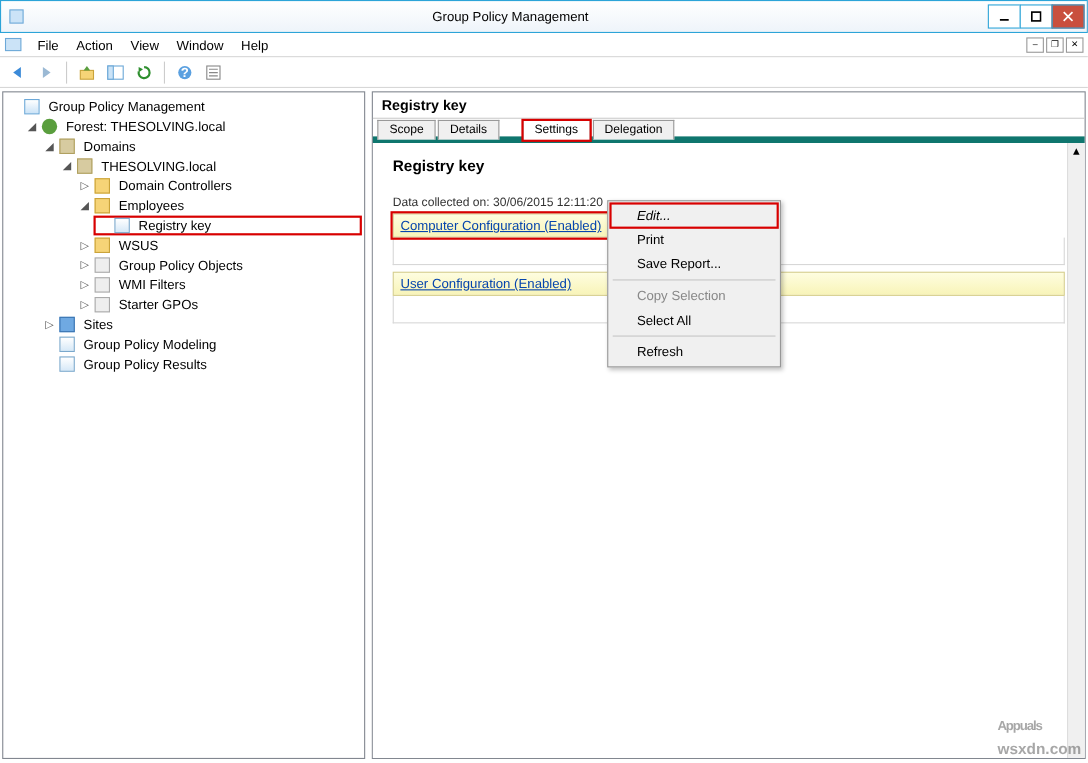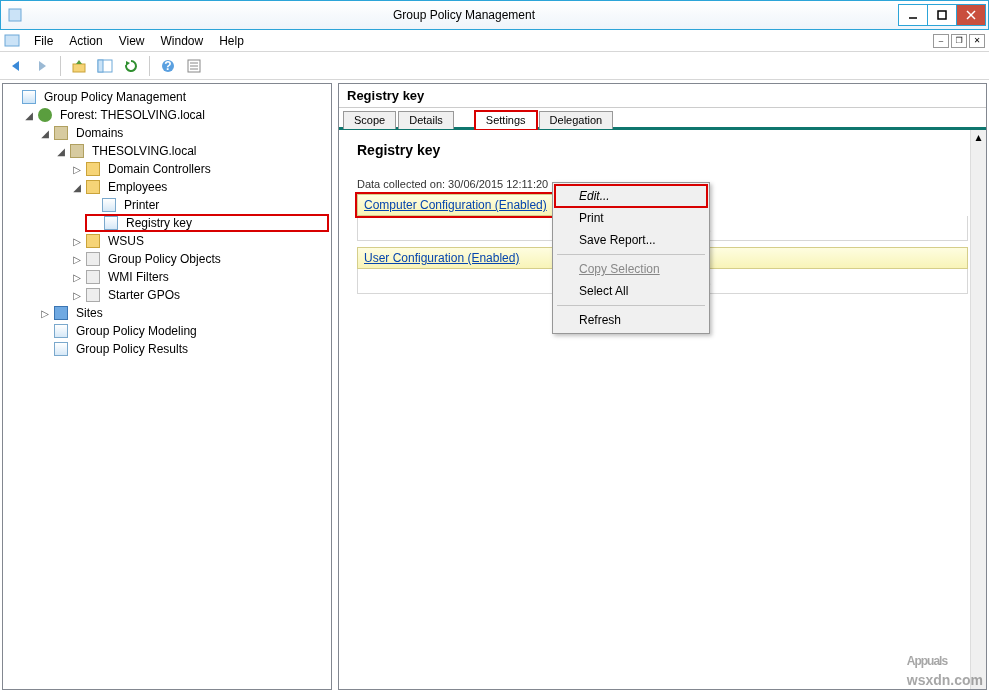--- a/index.html
+++ b/index.html
@@ -38,39 +38,39 @@
 .tree > ul { padding-left: 0; }
 .tree li { white-space: nowrap; }
 .tree .row { display: flex; align-items: center; height: 18px; padding: 0 2px; }
 .tree .exp { width: 12px; height: 12px; margin-right: 2px; display: inline-flex; align-items: center; justify-content: center; font-size: 10px; color: #555; }
 .tree .ticon { width: 16px; height: 16px; margin-right: 4px; display: inline-flex; align-items: center; justify-content: center; }
 .tree .label { padding: 1px 3px; }
 .tree .highlight { border: 2px solid #d80000; }
 
 
 .rp-title { font-weight: bold; font-size: 13px; padding: 4px 8px; border-bottom: 1px solid #ccc; }
-.tabs { display: flex; align-items: flex-start; padding: 2px 4px 0 4px; border-bottom: 3px solid #0f766e; height: 22px; }
+.tabs { display: flex; align-items: center; padding: 2px 4px 0 4px; border-bottom: 6px solid #0f766e; height: 22px; }
 .tab { padding: 2px 10px 3px 10px; border: 1px solid #999; border-bottom: none; margin-right: 2px; background: #f0f0f0; position: relative; top: 1px; font-size: 11px; }
 .tab.active { background: #fff; border-bottom: 1px solid #fff; }
 .tab.highlight-box { outline: 2px solid #d80000; outline-offset: -1px; margin-left: 19px; }
 
 
 .settings-body { flex: 1; padding: 12px 18px; position: relative; overflow: auto; background: #fff; }
 .scroll-gutter { position: absolute; right: 0; top: 0; bottom: 0; width: 16px; background: #f0f0f0; border-left: 1px solid #ddd; }
 .settings-body h2 { font-size: 14px; font-weight: bold; margin-bottom: 2px; }
 .settings-body .collected { font-size: 11px; color: #333; margin-bottom: 4px; margin-top: 20px; }
 .section-hdr { background: linear-gradient(#fefde0, #f8f4b8); border: 1px solid #d5ce8a; padding: 3px 6px; color: #0645ad; text-decoration: underline; font-size: 12px; }
 .section-hdr.highlight-box { position: relative; }
 .section-hdr.highlight-box::before { content: ""; position: absolute; inset: -3px; border: 2px solid #d80000; pointer-events: none; }
 .section-none { border: 1px solid #d7d7d7; border-top: none; padding: 6px; text-align: center; font-size: 11px; color: #333; margin-bottom: 6px; }
 
 
 .ctxmenu { position: absolute; left: 552px; top: 182px; width: 158px; background: #f0f0f0; border: 1px solid #979797; box-shadow: 2px 2px 4px rgba(0,0,0,.25); padding: 2px; z-index: 50; }
 .ctxmenu .ci { padding: 4px 10px 4px 24px; font-size: 12px; }
-.ctxmenu .ci.disabled { color: #888; text-decoration: underline; }
+.ctxmenu .ci.disabled { color: #888; }
 .ctxmenu .ci.highlight-box { outline: 2px solid #d80000; outline-offset: -1px; background: #f0f0f0; font-style: italic; }
 .ctxmenu .csep { height: 1px; background: #c5c5c5; margin: 3px 2px; }
 
 
 .watermark { position: absolute; right: 6px; bottom: 6px; font-family: Georgia, serif; font-size: 28px; color: rgba(80,80,80,.5); font-weight: bold; letter-spacing: -1px; }
 .watermark small { display: block; font-size: 14px; text-align: right; color: rgba(80,80,80,.5); letter-spacing: 0; }
 
 
 .ic { width: 14px; height: 14px; display: inline-block; }
 .ic-gpm { background: linear-gradient(#fff,#cbe3f7); border: 1px solid #6ca8d8; }
@@ -226,29 +226,20 @@
                       <li>
                         <div class="row">
                             <span class="exp">◢</span>
                             <span class="ticon">
                               <span class="ic ic-folder"></span>
                             </span>
                             <span class="label">Employees</span>
                           </div>
                         <ul>
                           <li>
-                              <div class="row">
-                                <span class="exp"></span>
-                                <span class="ticon">
-                                  <span class="ic ic-gpo"></span>
-                                </span>
-                                <span class="label">Printer</span>
-                              </div>
-                            </li>
-                          <li>
                               <div class="row highlight">
                                 <span class="exp"></span>
                                 <span class="ticon">
                                   <span class="ic ic-gpo"></span>
                                 </span>
                                 <span class="label">Registry key</span>
                               </div>
                             </li>
                         </ul>
                       </li>

